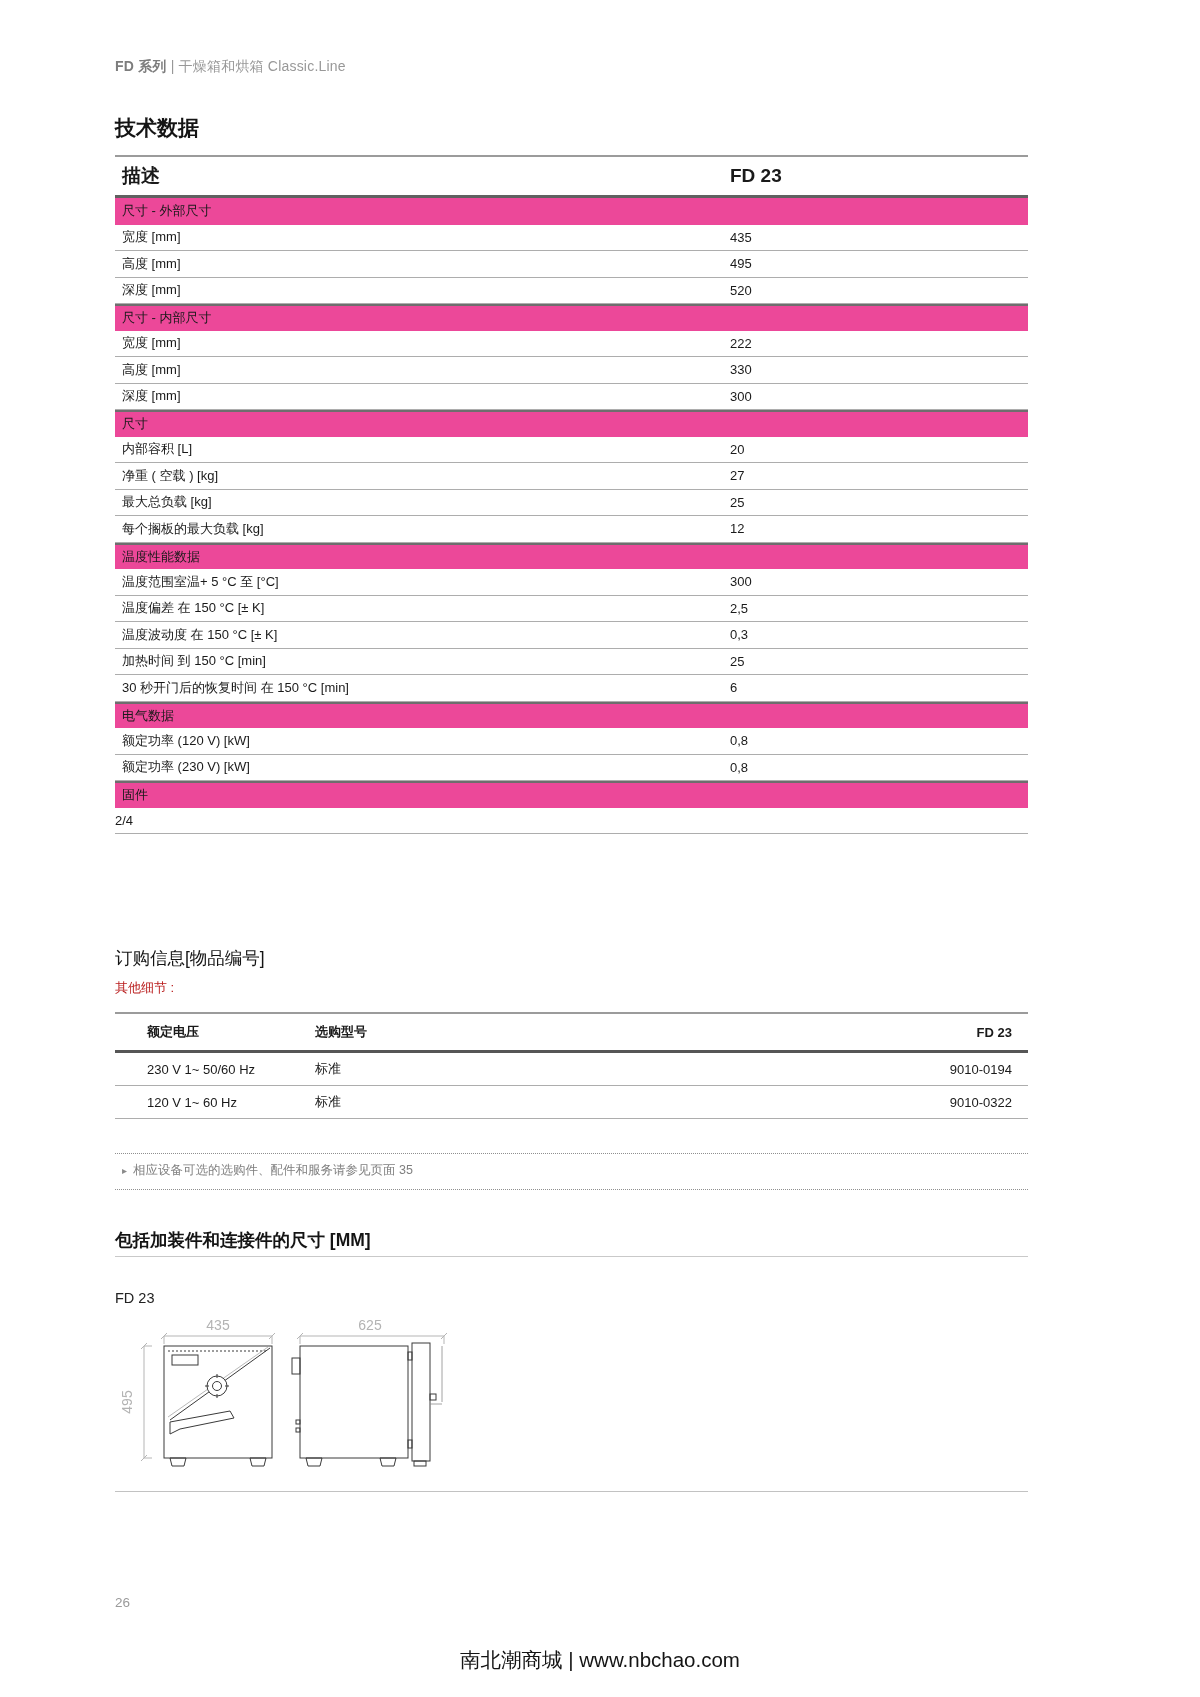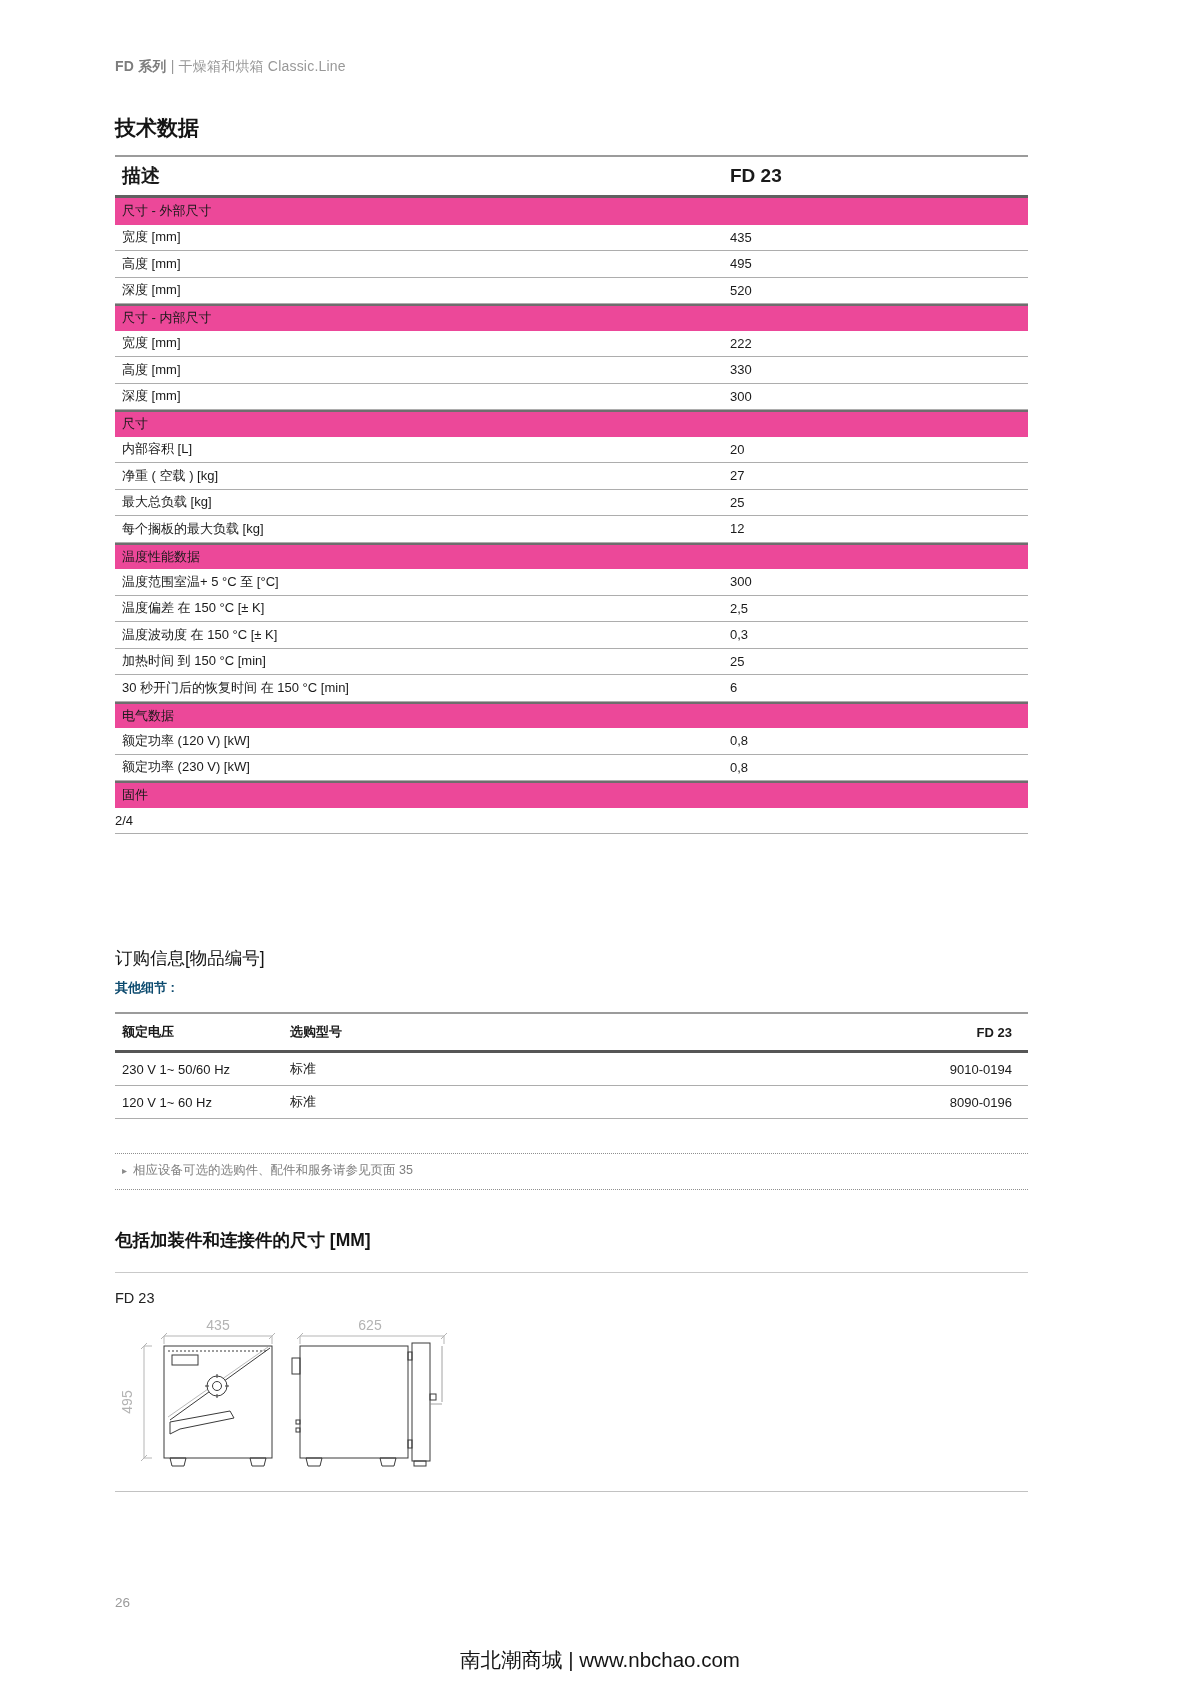--- a/index.html
+++ b/index.html
@@ -23,37 +23,37 @@
   .t-c2 { flex:1; }
   .trow { display:flex; align-items:center; height:26.5px; font-size:13px; }
   .trow-data { border-bottom:1px solid #adadad; }
   .trow-section { background:#ec4899; border-top:2px solid #6e6e6e; }
   .tech-rows .trow-section:first-child { border-top:none; }
   .tlabel { width:615px; padding-left:7px; }
   .tvalue { flex:1; }
 
   
   .order-title { position:absolute; left:115px; top:946px; font-size:17.5px; font-weight:normal; color:#141414; }
-  .order-subtitle { position:absolute; left:115px; top:979px; font-size:13px; font-weight:bold; color:#0c4a6e; }
+  .order-subtitle { position:absolute; left:115px; top:979px; font-size:13px; font-weight:normal; color:#b91c1c; }
   .order-table { position:absolute; left:115px; top:1012px; width:913px; border-top:2px solid #9b9b9b; }
   .order-head { display:flex; align-items:center; height:39px; font-size:13px; font-weight:bold; border-bottom:3px solid #565656; }
-  .o-c1 { width:175px; padding-left:7px; }
+  .o-c1 { width:175px; padding-left:7px;margin-left:25px; }
   .o-c2 { flex:1; }
   .o-c3 { width:140px; text-align:right; padding-right:16px; }
   .orow { display:flex; align-items:center; height:33px; font-size:13px; border-bottom:1px solid #adadad; }
   .orow .o-c1 { padding-left:7px; }
 
   .note-box { position:absolute; left:115px; top:1153px; width:913px;
     border-top:1px dotted #8f8f8f; border-bottom:1px dotted #8f8f8f;
     padding:8px 0 10px 7px; font-size:12.5px; color:#7f7f7f; }
   .note-arrow { font-size:10px; margin-right:6px; color:#8a8a8a; }
 
   
   .dim-title { position:absolute; left:115px; top:1228px; width:913px; font-size:17.5px; font-weight:bold; color:#141414;
-    padding-bottom:20px; border-bottom:1px solid #c9c9c9; }
+    padding-bottom:4px; border-bottom:1px solid #c9c9c9; }
   .dim-model { position:absolute; left:115px; top:1290px; font-size:14.5px; color:#222222; }
   .dim-svg { position:absolute; left:118px; top:1316px; }
 
   .bottom-rule { position:absolute; left:115px; top:1491px; width:913px; border-top:1px solid #c2c2c2; }
 
   .page-number { position:absolute; left:115px; top:1595px; font-size:13.5px; color:#9a9a9a; }
   .site-footer { position:absolute; left:0; top:1646px; width:1200px; text-align:center; font-size:20.5px; color:#141414; }
 </style>
 </head>
 <body>
@@ -173,21 +173,21 @@
     </div>
     <div>
         <div class="orow">
           <span class="o-c1">230 V 1~ 50/60 Hz</span>
           <span class="o-c2">标准</span>
           <span class="o-c3">9010-0194</span>
         </div>
         <div class="orow">
           <span class="o-c1">120 V 1~ 60 Hz</span>
           <span class="o-c2">标准</span>
-          <span class="o-c3">8090-0196</span>
+          <span class="o-c3">9010-0322</span>
         </div>
       </div>
   </div>
 
   <div class="note-box"><span class="note-arrow">▸</span><span>相应设备可选的选购件、配件和服务请参见页面 35</span></div>
 
   <div class="dim-title">包括加装件和连接件的尺寸 [MM]</div>
   <div class="dim-model">FD 23</div>
 
   <svg class="dim-svg" width="340" height="158" viewBox="0 0 340 158">

